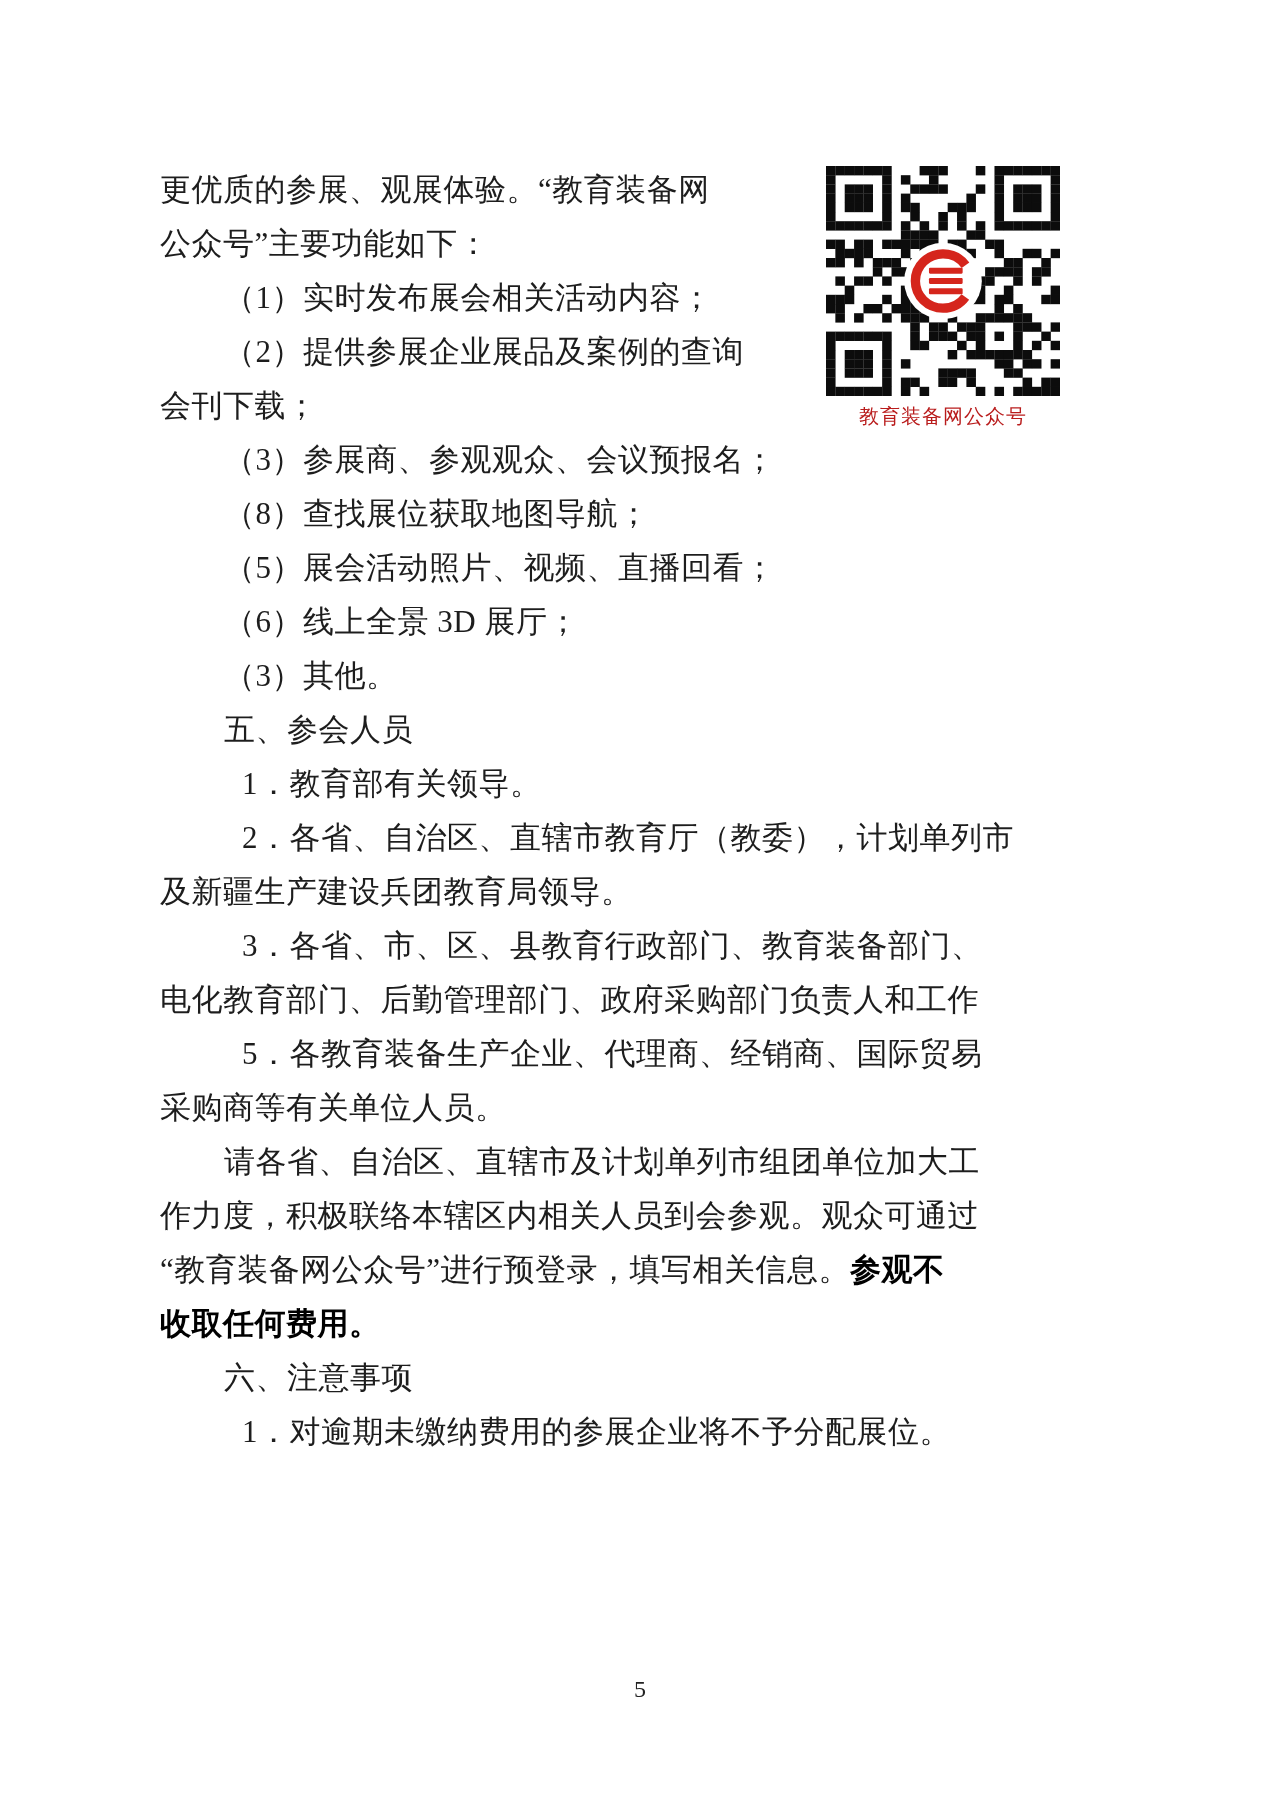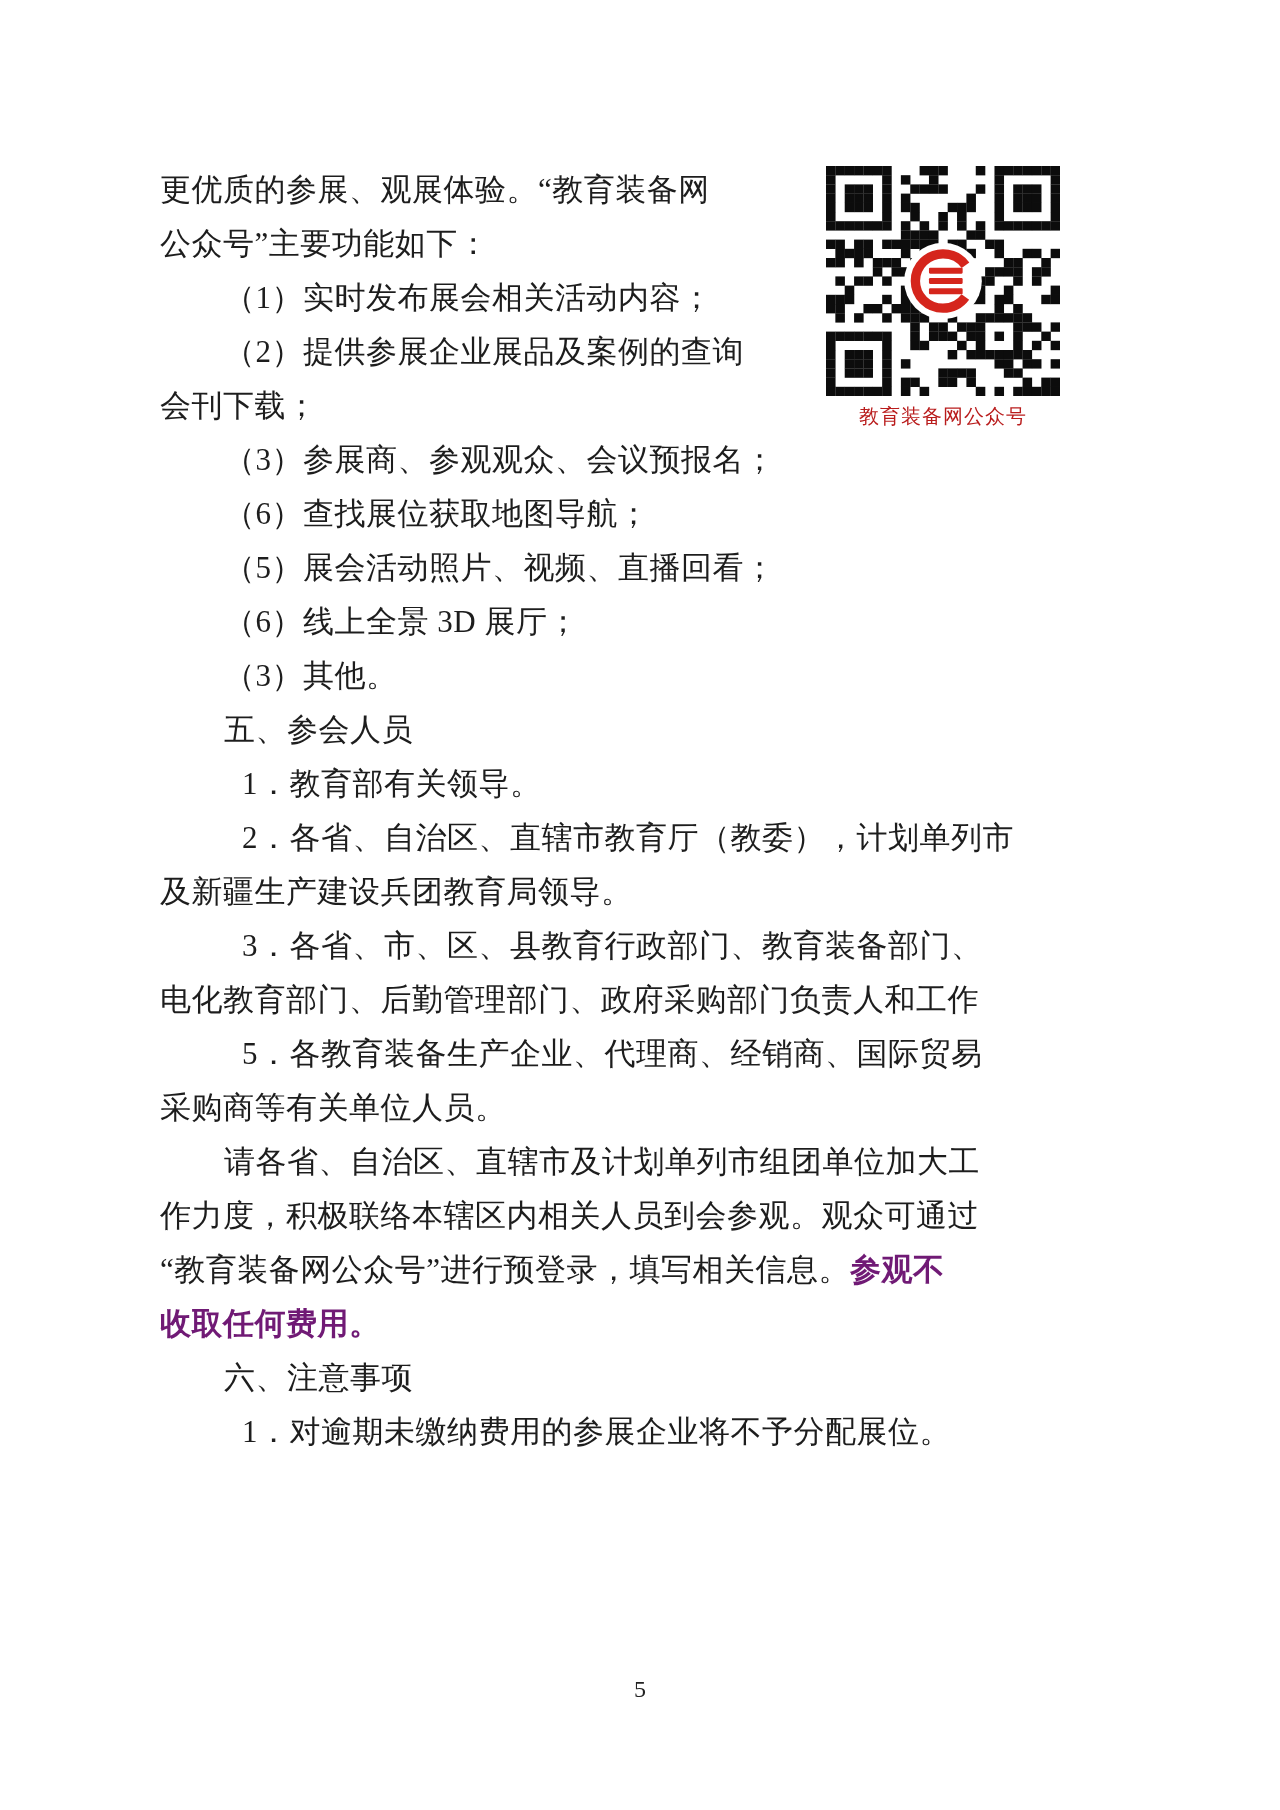--- a/index.html
+++ b/index.html
@@ -20,21 +20,21 @@
   }
   .line {
     height: 54px;
     line-height: 54px;
     font-size: 31px;
     letter-spacing: 0.5px;
     white-space: nowrap;
   }
   .line.para { padding-left: 64px; }
   .line.num  { padding-left: 82px; }
-  .line b { font-weight: 700; color: #701a75; margin-top: 12px; }
+  .line b { font-weight: 700; color: #000000; margin-top: 12px; }
   .qr-block {
     position: absolute;
     left: 826px;
     top: 166px;
     width: 234px;
     text-align: center;
   }
   .qr-block svg { display: block; width: 234px; height: 230px; }
   .qr-caption {
     margin-top: 7px;
@@ -57,21 +57,21 @@
 
 <div class="page">
 
   <div class="text-area" id="lines">
       <div class="line"><span>更优质的参展、观展体验。“教育装备网</span></div>
       <div class="line"><span>公众号”主要功能如下：</span></div>
       <div class="line para"><span>（1）实时发布展会相关活动内容；</span></div>
       <div class="line para"><span>（2）提供参展企业展品及案例的查询</span></div>
       <div class="line"><span>会刊下载；</span></div>
       <div class="line para"><span>（3）参展商、参观观众、会议预报名；</span></div>
-      <div class="line para"><span>（6）查找展位获取地图导航；</span></div>
+      <div class="line para"><span>（8）查找展位获取地图导航；</span></div>
       <div class="line para"><span>（5）展会活动照片、视频、直播回看；</span></div>
       <div class="line para"><span>（6）线上全景 3D 展厅；</span></div>
       <div class="line para"><span>（3）其他。</span></div>
       <div class="line para"><span>五、参会人员</span></div>
       <div class="line num"><span>1．教育部有关领导。</span></div>
       <div class="line num"><span>2．各省、自治区、直辖市教育厅（教委），计划单列市</span></div>
       <div class="line"><span>及新疆生产建设兵团教育局领导。</span></div>
       <div class="line num"><span>3．各省、市、区、县教育行政部门、教育装备部门、</span></div>
       <div class="line"><span>电化教育部门、后勤管理部门、政府采购部门负责人和工作</span></div>
       <div class="line num"><span>5．各教育装备生产企业、代理商、经销商、国际贸易</span></div>

